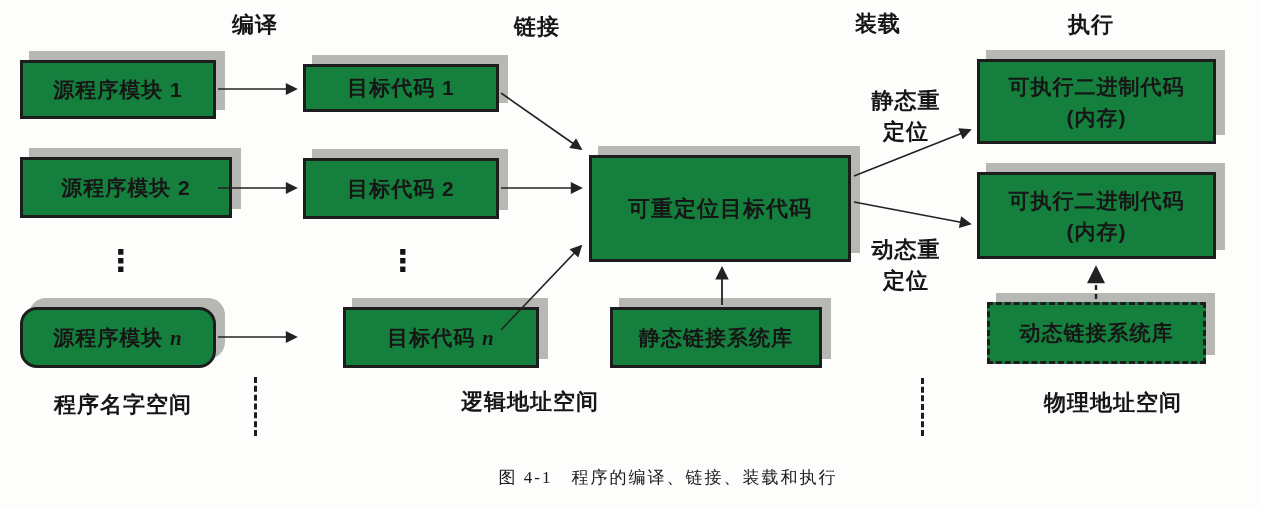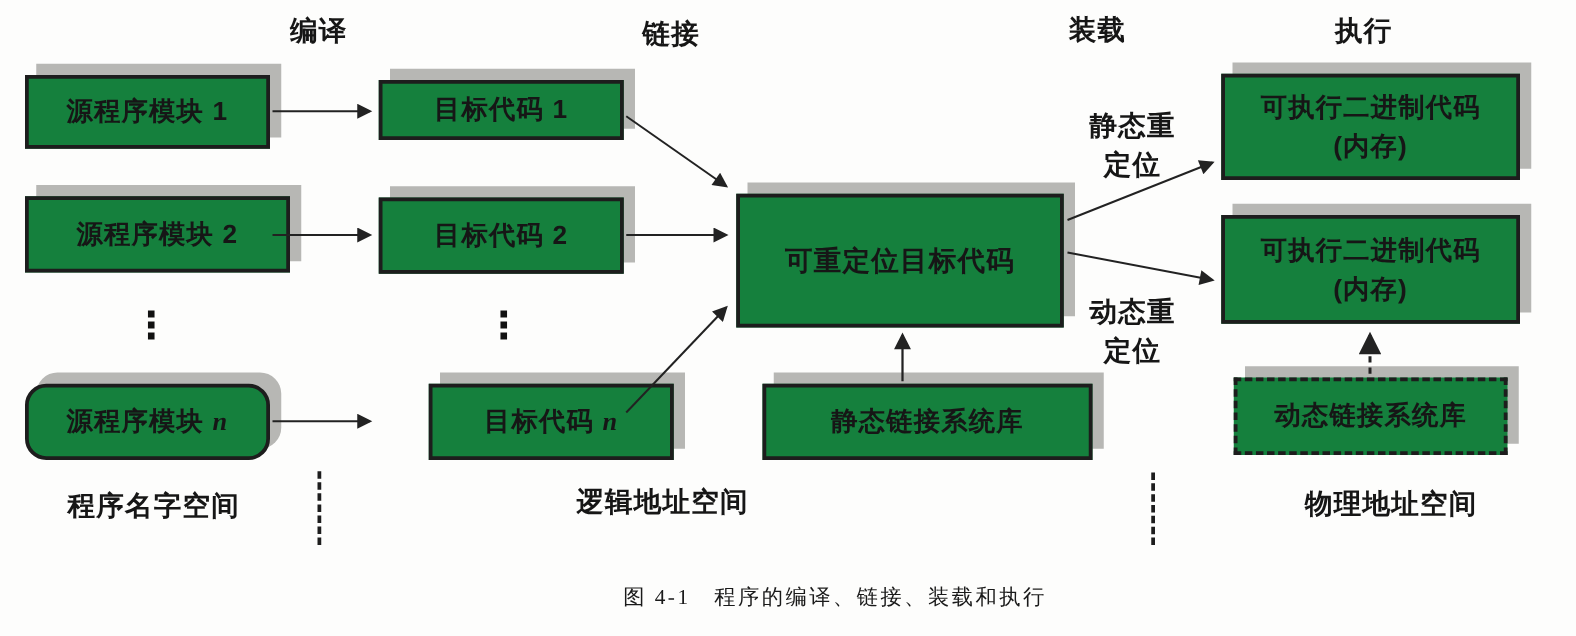--- a/index.html
+++ b/index.html
@@ -107,21 +107,21 @@
   </div>
   <div class="dots" style="left:388px;top:248px;">⋮</div>
   <div class="box" style="left:303px;top:307px;width:196px;height:61px;margin-left:40px;">
     <span><span>目标代码 </span><span class="var-n">n</span></span>
   </div>
 
   <div class="box" style="left:589px;top:155px;width:262px;height:107px;font-size:22px;line-height:33px;">
     <span>可重定位目标代码</span>
   </div>
 
-  <div class="box" style="left:610px;top:307px;width:264px;height:61px;">
+  <div class="box" style="left:610px;top:307px;width:212px;height:61px;">
     <span>静态链接系统库</span>
   </div>
 
   <div class="box" style="left:977px;top:59px;width:239px;height:85px;line-height:31px;">
     <span>可执行二进制代码</span>
     <span class="l2">(内存)</span>
   </div>
   <div class="box" style="left:977px;top:172px;width:239px;height:87px;line-height:31px;">
     <span>可执行二进制代码</span>
     <span class="l2">(内存)</span>

